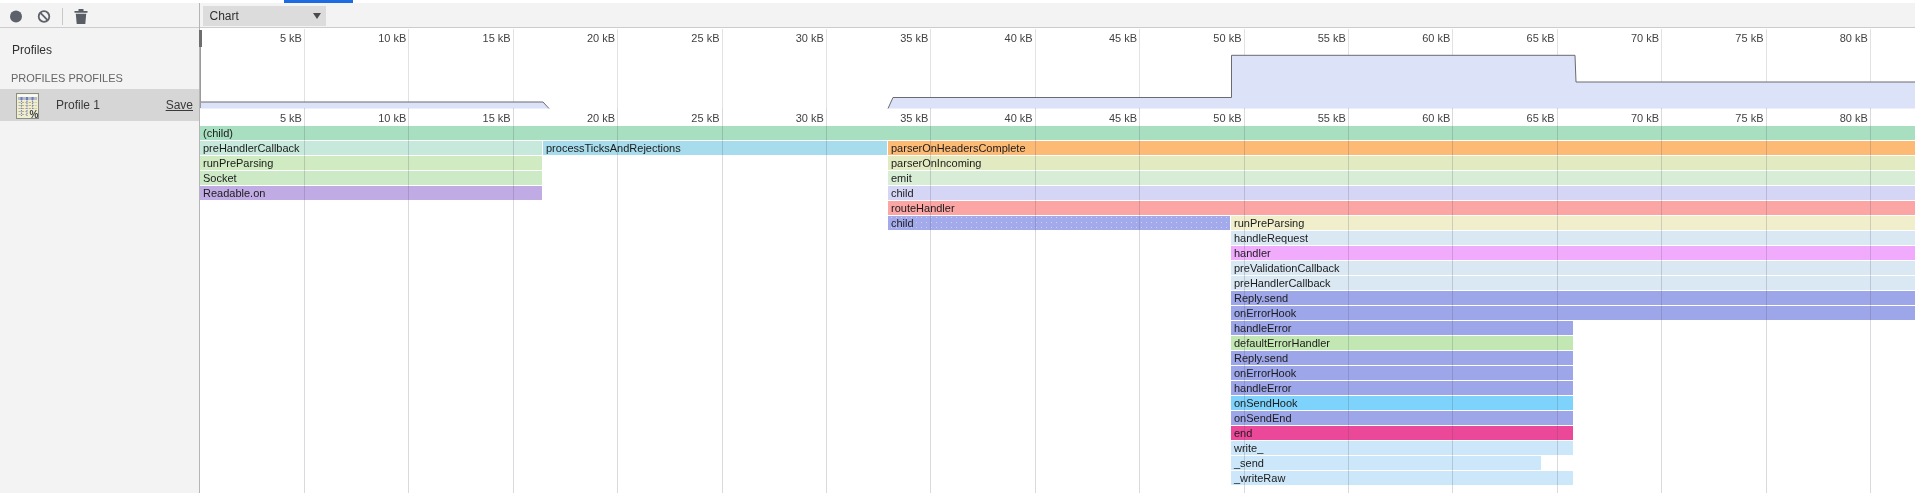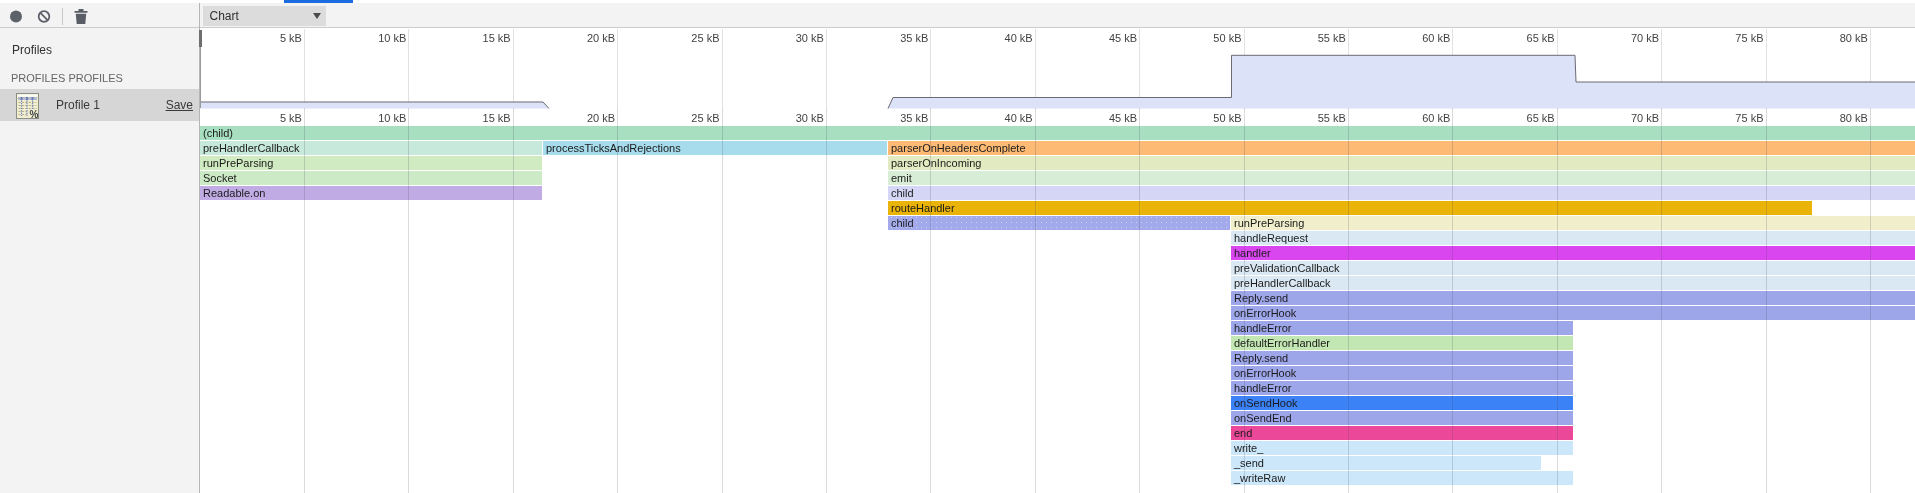--- a/index.html
+++ b/index.html
@@ -124,35 +124,35 @@
 <div class="bar" style="left:200px;top:126px;width:1715px;background-color:#a7dfc0;">(child)</div>
 <div class="bar" style="left:200px;top:141px;width:342px;background-color:#c7e9db;">preHandlerCallback</div>
 <div class="bar" style="left:543px;top:141px;width:344px;background-color:#a6dcec;">processTicksAndRejections</div>
 <div class="bar" style="left:888px;top:141px;width:1027px;background-color:#fdba74;">parserOnHeadersComplete</div>
 <div class="bar" style="left:200px;top:156px;width:342px;background-color:#d0eac1;">runPreParsing</div>
 <div class="bar" style="left:888px;top:156px;width:1027px;background-color:#e2eac1;">parserOnIncoming</div>
 <div class="bar" style="left:200px;top:171px;width:342px;background-color:#cdeac6;">Socket</div>
 <div class="bar" style="left:888px;top:171px;width:1027px;background-color:#d8edd5;">emit</div>
 <div class="bar" style="left:200px;top:186px;width:342px;background-color:#c0abe4;">Readable.on</div>
 <div class="bar" style="left:888px;top:186px;width:1027px;background-color:#d5d6f5;">child</div>
-<div class="bar" style="left:888px;top:201px;width:924px;background-color:#eab308;">routeHandler</div>
+<div class="bar" style="left:888px;top:201px;width:1027px;background-color:#fca5a5;">routeHandler</div>
 <div class="bar" style="left:888px;top:216px;width:342px;background-color:#a2aaec;background-image:radial-gradient(circle,rgba(255,255,255,.45) .55px,transparent .8px);background-size:5px 5px;background-position:1px 4px;">child</div>
 <div class="bar" style="left:1231px;top:216px;width:684px;background-color:#f0eecb;">runPreParsing</div>
 <div class="bar" style="left:1231px;top:231px;width:684px;background-color:#d9e8f3;">handleRequest</div>
-<div class="bar" style="left:1231px;top:246px;width:684px;background-color:#d946ef;">handler</div>
+<div class="bar" style="left:1231px;top:246px;width:684px;background-color:#f0abfc;">handler</div>
 <div class="bar" style="left:1231px;top:261px;width:684px;background-color:#d9e8f3;">preValidationCallback</div>
 <div class="bar" style="left:1231px;top:276px;width:732px;background-color:#d9e8f3;">preHandlerCallback</div>
 <div class="bar" style="left:1231px;top:291px;width:684px;background-color:#9ea6ea;">Reply.send</div>
 <div class="bar" style="left:1231px;top:306px;width:684px;background-color:#9ea6ea;">onErrorHook</div>
 <div class="bar" style="left:1231px;top:321px;width:342px;background-color:#9ea6ea;">handleError</div>
 <div class="bar" style="left:1231px;top:336px;width:342px;background-color:#c3e7b2;">defaultErrorHandler</div>
 <div class="bar" style="left:1231px;top:351px;width:342px;background-color:#9ea6ea;">Reply.send</div>
 <div class="bar" style="left:1231px;top:366px;width:342px;background-color:#9ea6ea;">onErrorHook</div>
 <div class="bar" style="left:1231px;top:381px;width:342px;background-color:#9ea6ea;">handleError</div>
-<div class="bar" style="left:1231px;top:396px;width:342px;background-color:#3b82f6;">onSendHook</div>
+<div class="bar" style="left:1231px;top:396px;width:342px;background-color:#7dd3fc;">onSendHook</div>
 <div class="bar" style="left:1231px;top:411px;width:342px;background-color:#9ea6ea;">onSendEnd</div>
 <div class="bar" style="left:1231px;top:426px;width:342px;background-color:#ec4899;">end</div>
 <div class="bar" style="left:1231px;top:441px;width:342px;background-color:#cbe7f9;">write_</div>
 <div class="bar" style="left:1231px;top:456px;width:310px;background-color:#cbe7f9;">_send</div>
 <div class="bar" style="left:1231px;top:471px;width:342px;background-color:#cbe7f9;">_writeRaw</div>
 <div class="gl2" style="left:303.9px;top:108px;height:385px;"></div>
 <div class="gl2" style="left:408.3px;top:108px;height:385px;"></div>
 <div class="gl2" style="left:512.7px;top:108px;height:385px;"></div>
 <div class="gl2" style="left:617.1px;top:108px;height:385px;"></div>
 <div class="gl2" style="left:721.5px;top:108px;height:385px;"></div>

